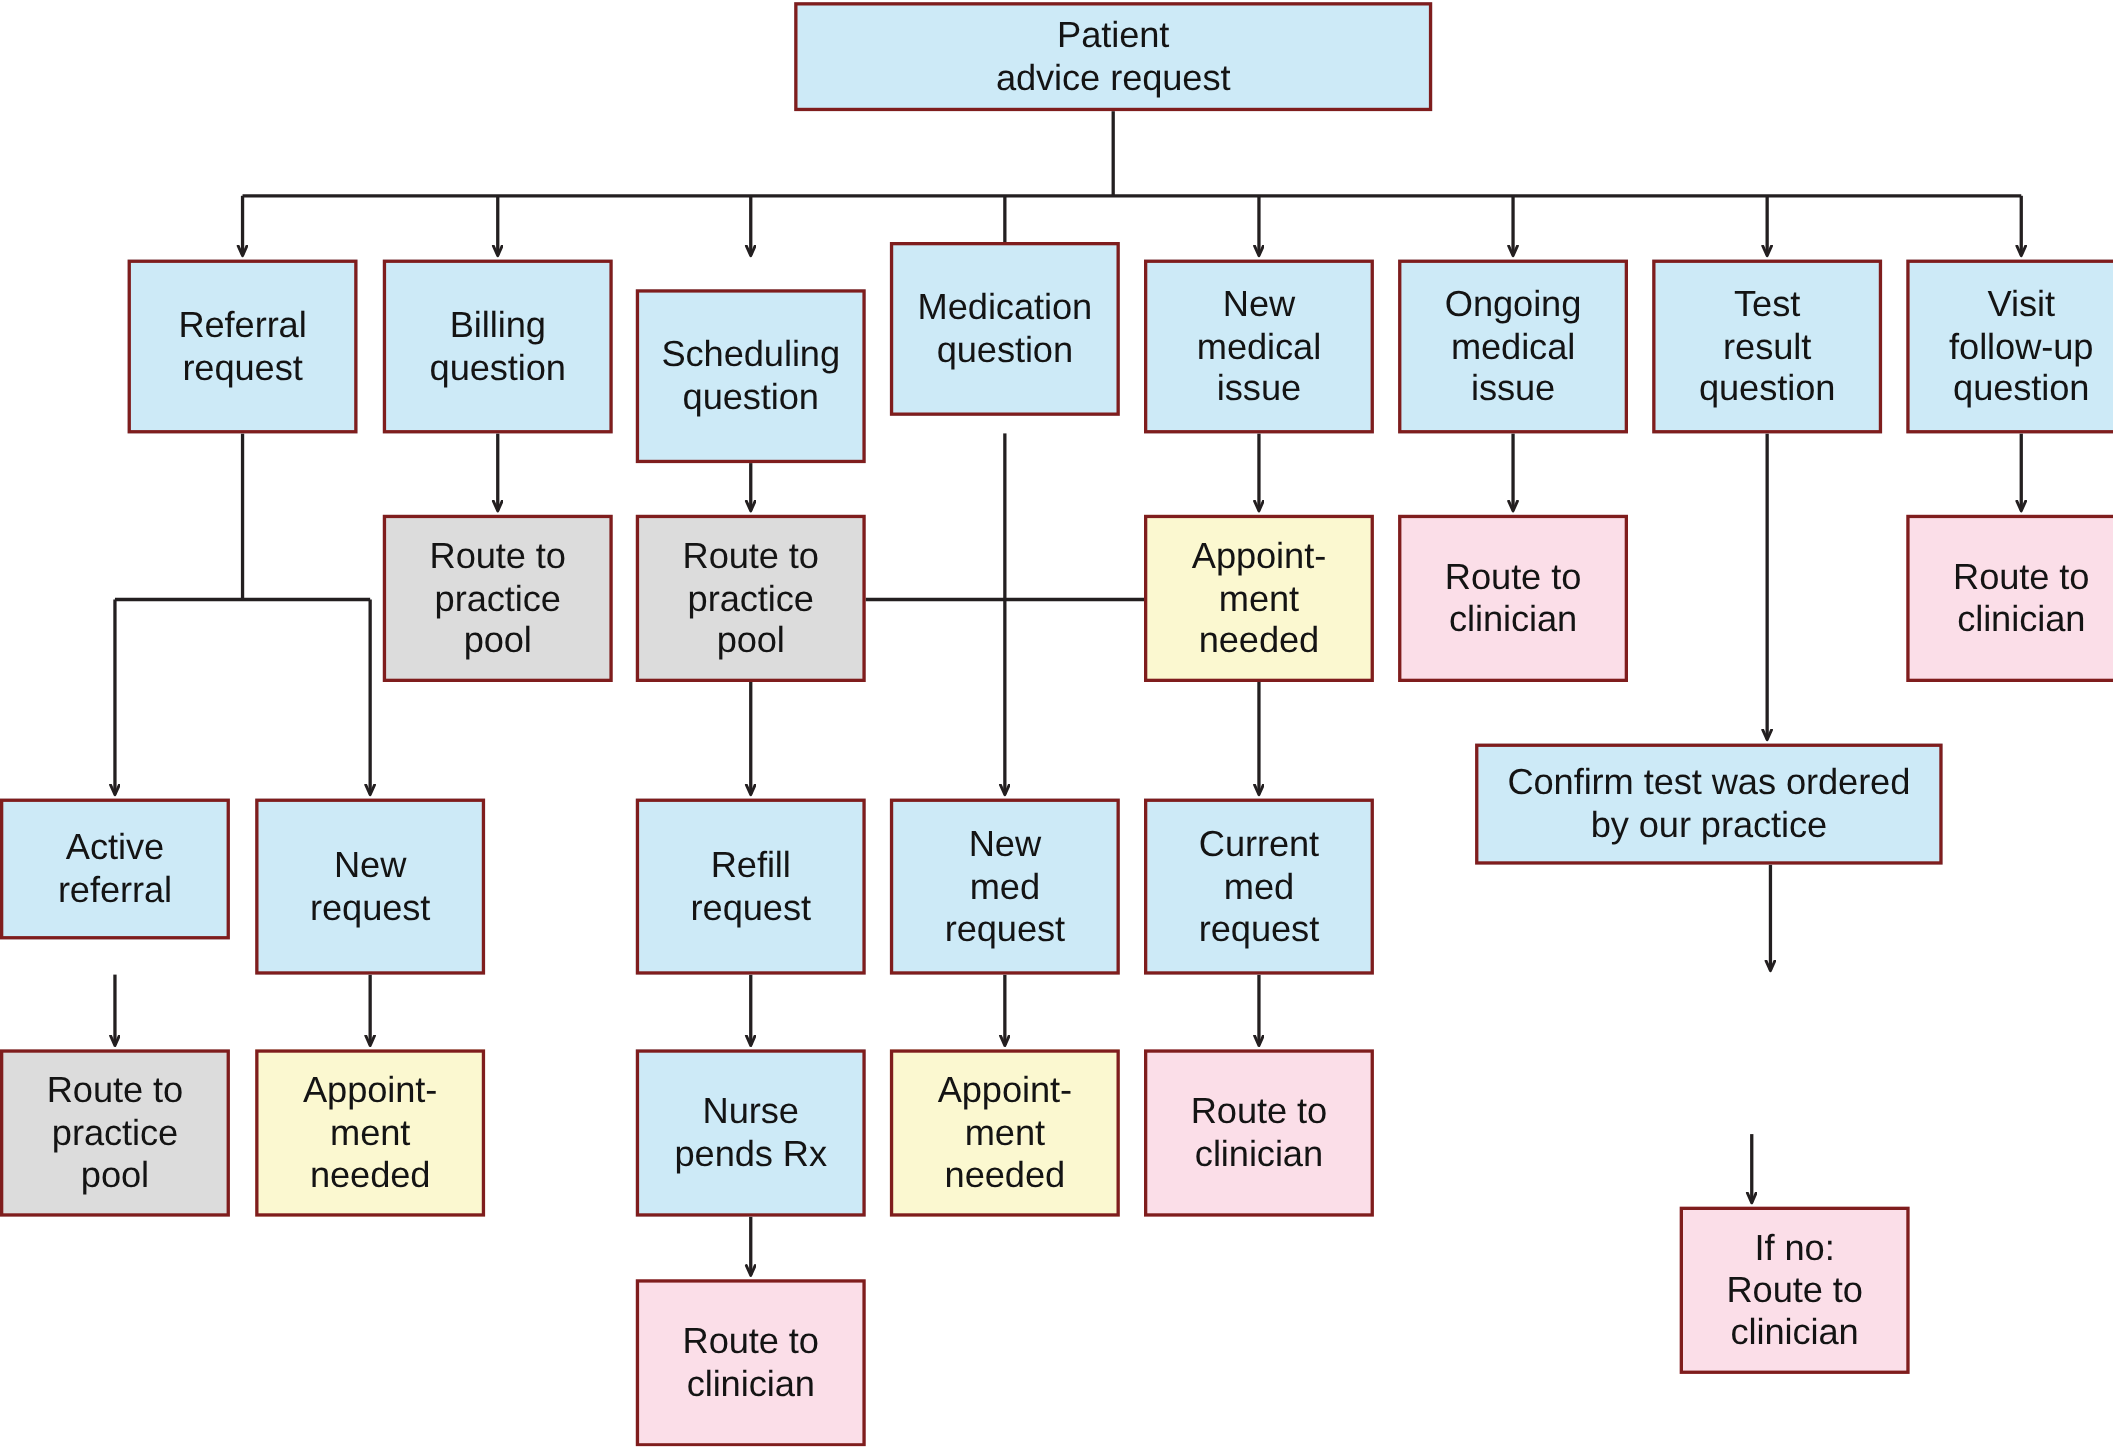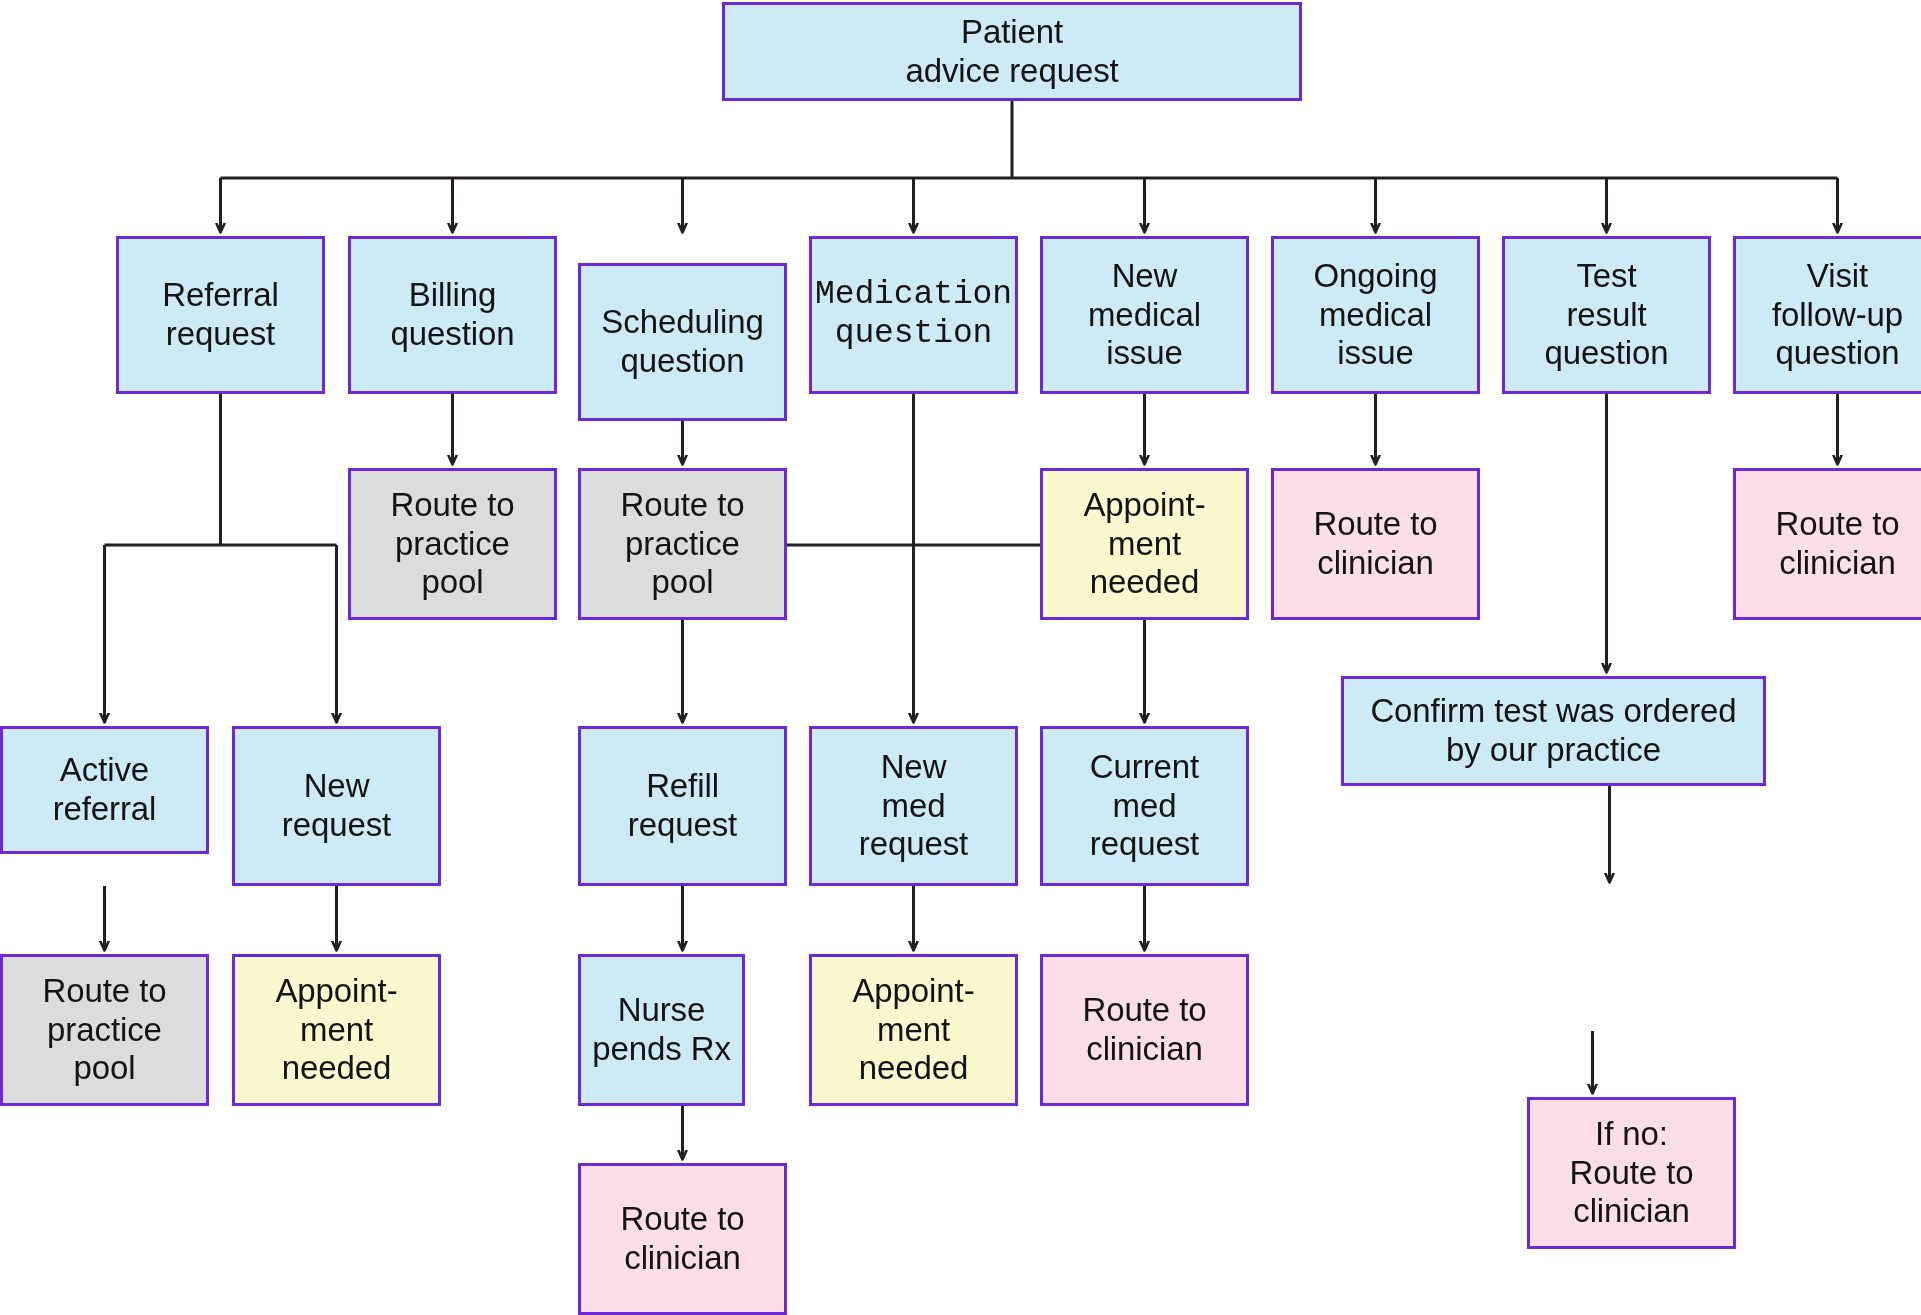--- a/index.html
+++ b/index.html
@@ -20,21 +20,21 @@
   #edges {
     position: absolute;
     left: 0; top: 0;
     width: 1921px;
     height: 1315px;
     pointer-events: none;
   }
   .node {
     position: absolute;
     box-sizing: border-box;
-    border: 3px solid #6d28d9;
+    border: 3px solid #7f1d1d;
     display: flex;
     align-items: center;
     justify-content: center;
     text-align: center;
     color: #141414;
     font-size: 33px;
     line-height: 1.18;
     letter-spacing: -0.1px;
     white-space: pre-line;
     padding: 2px 4px;
@@ -104,21 +104,21 @@
 
   <div class="node fill-blue" style="left:722px;top:2px;width:580px;height:99px;">Patient
 advice request</div>
 
   <div class="node fill-blue" style="left:116px;top:236px;width:209px;height:158px;">Referral
 request</div>
   <div class="node fill-blue" style="left:348px;top:236px;width:209px;height:158px;">Billing
 question</div>
   <div class="node fill-blue" style="left:578px;top:236px;width:209px;height:158px;margin-top:27px;">Scheduling
 question</div>
-  <div class="node fill-blue" style="left:809px;top:236px;width:209px;height:158px;font-family:Liberation Mono, monospace;">Medication
+  <div class="node fill-blue" style="left:809px;top:220px;width:209px;height:158px;">Medication
 question</div>
   <div class="node fill-blue" style="left:1040px;top:236px;width:209px;height:158px;">New
 medical
 issue</div>
   <div class="node fill-blue" style="left:1271px;top:236px;width:209px;height:158px;">Ongoing
 medical
 issue</div>
   <div class="node fill-blue" style="left:1502px;top:236px;width:209px;height:158px;">Test
 result
 question</div>
@@ -158,21 +158,21 @@
   <div class="node fill-pink" style="left:1487px;top:1097px;width:209px;height:152px;margin-left:40px;">If no:
 Route to
 clinician</div>
 
   <div class="node fill-gray" style="left:0px;top:954px;width:209px;height:152px;">Route to
 practice
 pool</div>
   <div class="node fill-yellow" style="left:232px;top:954px;width:209px;height:152px;">Appoint-
 ment
 needed</div>
-  <div class="node fill-blue" style="left:578px;top:954px;width:167px;height:152px;">Nurse
+  <div class="node fill-blue" style="left:578px;top:954px;width:209px;height:152px;">Nurse
 pends Rx</div>
   <div class="node fill-yellow" style="left:809px;top:954px;width:209px;height:152px;">Appoint-
 ment
 needed</div>
   <div class="node fill-pink" style="left:1040px;top:954px;width:209px;height:152px;">Route to
 clinician</div>
 
   <div class="node fill-pink" style="left:578px;top:1163px;width:209px;height:152px;">Route to
 clinician</div>
 

